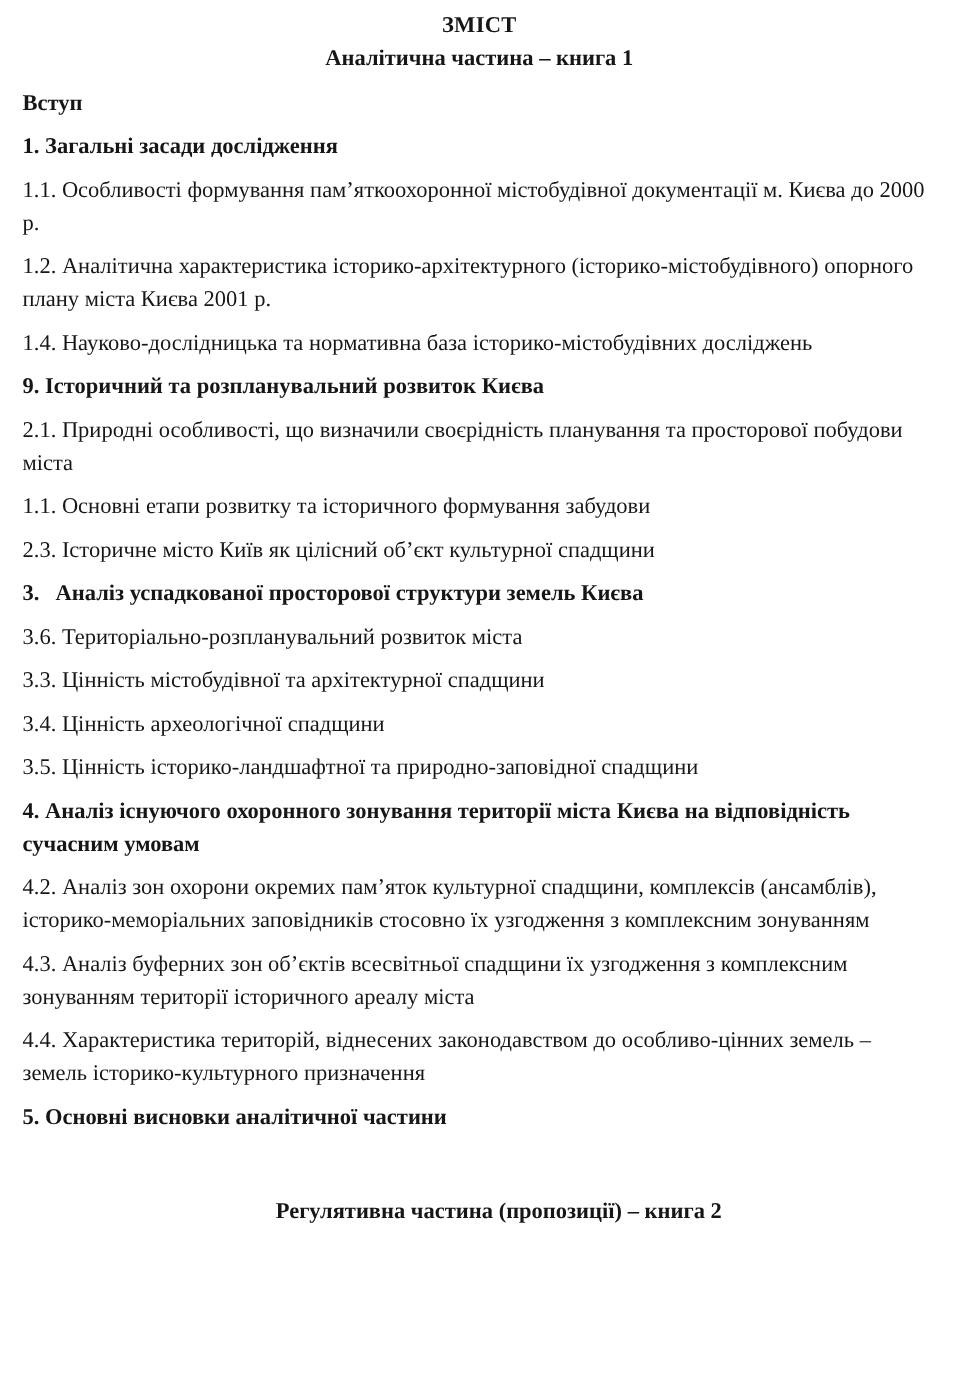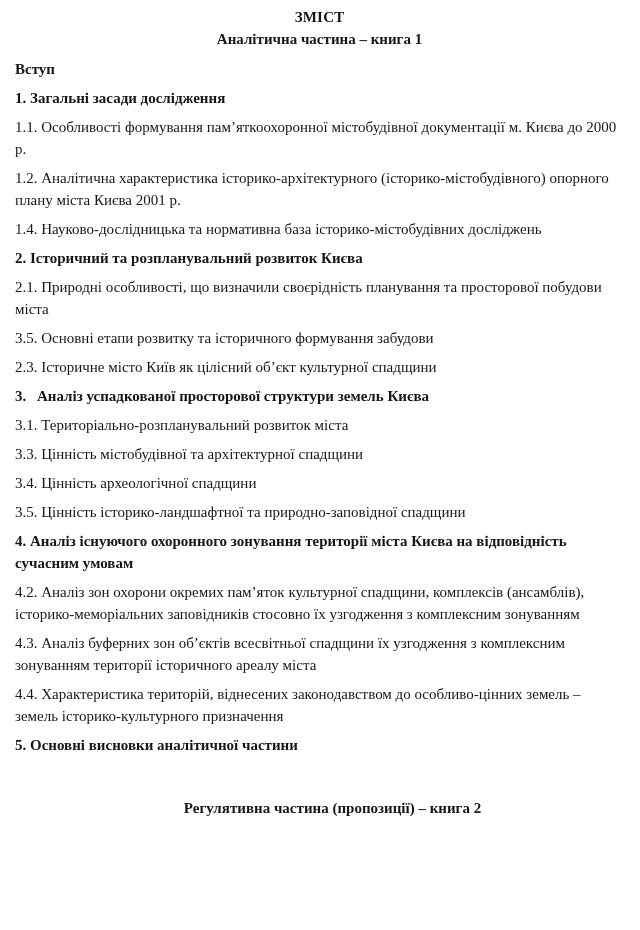--- a/index.html
+++ b/index.html
@@ -88,26 +88,26 @@
   <h2 class="doc-subtitle">Аналітична частина – книга 1</h2>
 
   <div class="gap-sm"></div>
 
   <ul class="toc-list" id="part1-list">
       <li class="entry bold"><span>Вступ</span></li>
       <li class="entry bold"><span>1. Загальні засади дослідження</span></li>
       <li class="entry"><span>1.1. Особливості формування пам’яткоохоронної містобудівної документації м. Києва до 2000 р.</span></li>
       <li class="entry"><span>1.2. Аналітична характеристика історико-архітектурного (історико-містобудівного) опорного плану міста Києва 2001 р.</span></li>
       <li class="entry"><span>1.4. Науково-дослідницька та нормативна база історико-містобудівних досліджень</span></li>
-      <li class="entry bold"><span>2. Історичний та розпланувальний розвиток Києва</span></li>
+      <li class="entry bold"><span>9. Історичний та розпланувальний розвиток Києва</span></li>
       <li class="entry"><span>2.1. Природні особливості, що визначили своєрідність планування та просторової побудови міста</span></li>
-      <li class="entry"><span>3.5. Основні етапи розвитку та історичного формування забудови</span></li>
+      <li class="entry"><span>1.1. Основні етапи розвитку та історичного формування забудови</span></li>
       <li class="entry"><span>2.3. Історичне місто Київ як цілісний об’єкт культурної спадщини</span></li>
       <li class="entry bold tabbed"><span class="num">3.</span><span>Аналіз успадкованої просторової структури земель Києва</span></li>
-      <li class="entry"><span>3.1. Територіально-розпланувальний розвиток міста</span></li>
+      <li class="entry"><span>3.6. Територіально-розпланувальний розвиток міста</span></li>
       <li class="entry"><span>3.3. Цінність містобудівної та архітектурної спадщини</span></li>
       <li class="entry"><span>3.4. Цінність археологічної спадщини</span></li>
       <li class="entry"><span>3.5. Цінність історико-ландшафтної та природно-заповідної спадщини</span></li>
       <li class="entry bold"><span>4. Аналіз існуючого охоронного зонування території міста Києва на відповідність сучасним умовам</span></li>
       <li class="entry"><span>4.2. Аналіз зон охорони окремих пам’яток культурної спадщини, комплексів (ансамблів), історико-меморіальних заповідників стосовно їх узгодження з комплексним зонуванням</span></li>
       <li class="entry"><span>4.3. Аналіз буферних зон об’єктів всесвітньої спадщини їх узгодження з комплексним зонуванням території історичного ареалу міста</span></li>
       <li class="entry"><span>4.4. Характеристика територій, віднесених законодавством до особливо-цінних земель – земель історико-культурного призначення</span></li>
       <li class="entry bold"><span>5. Основні висновки аналітичної частини</span></li>
     </ul>
 

